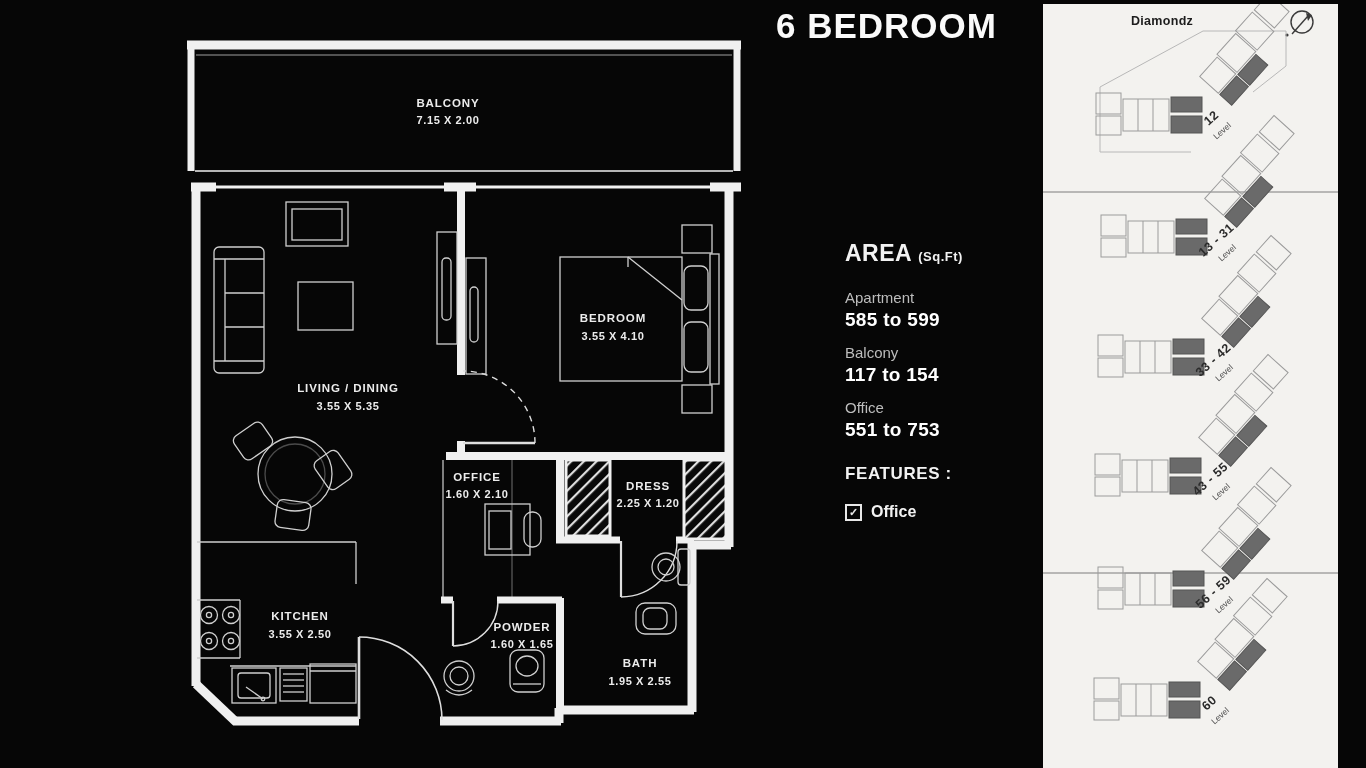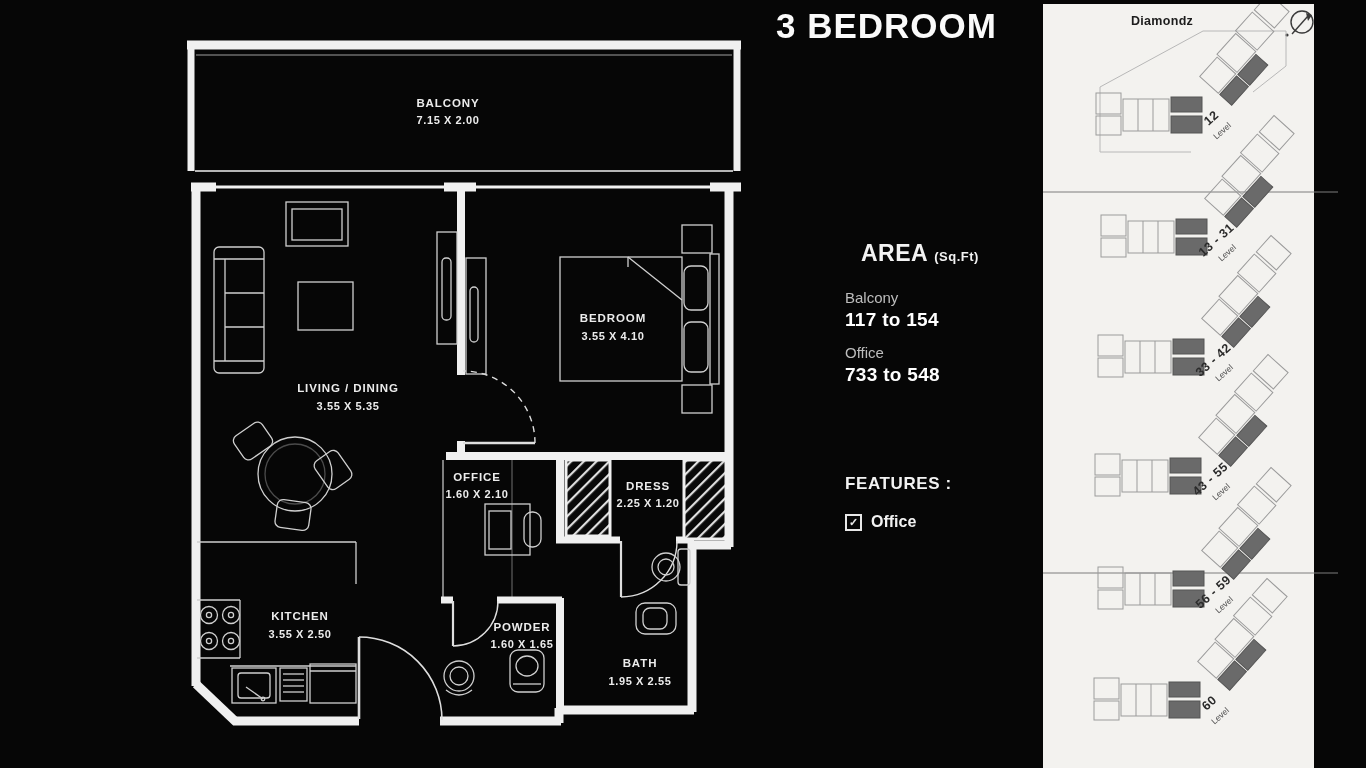--- a/index.html
+++ b/index.html
@@ -8,33 +8,33 @@
   svg{display:block;}
   
   .floorplan{position:absolute;left:0;top:0;}
   .room-name,.room-dims{font-family:"Liberation Sans",sans-serif;font-size:11.5px;font-weight:bold;
       fill:#ececec;letter-spacing:.9px;text-anchor:middle;}
   .room-dims{font-size:11px;letter-spacing:.6px;}
   
   .page-title{position:absolute;left:776px;top:6px;margin:0;font-size:35px;font-weight:bold;
       letter-spacing:1px;color:#fafafa;white-space:nowrap;}
   .area-block{position:absolute;left:845px;top:240px;color:#fff;}
-  .area-heading{font-size:23px;font-weight:bold;letter-spacing:.5px;margin-bottom:22px;color:#f2f2f2;margin-left:16px;}
+  .area-heading{font-size:23px;font-weight:bold;letter-spacing:.5px;margin-bottom:22px;color:#f2f2f2;}
   .area-heading .unit{font-size:13px;font-weight:bold;}
   .area-row{margin-bottom:13px;}
   .area-row .label{font-size:15px;color:#bdbdbd;margin-bottom:3px;}
   .area-row .value{font-size:19px;font-weight:bold;color:#ffffff;letter-spacing:.3px;}
-  .features-block{position:absolute;left:845px;top:474px;color:#f2f2f2;}
+  .features-block{position:absolute;left:845px;top:464px;color:#f2f2f2;}
   .features-heading{font-size:17px;font-weight:bold;letter-spacing:.6px;margin-bottom:19px;}
   .feature-item{display:flex;align-items:center;gap:9px;}
   .checkbox{width:13px;height:13px;border:2px solid #e8e8e8;color:#e8e8e8;font-size:11px;
       line-height:13px;text-align:center;font-weight:bold;}
   .feature-label{font-size:16px;font-weight:bold;}
   
-  .side-panel{position:absolute;left:1043px;top:4px;width:271px;height:764px;background:#f3f2ef;}
+  .side-panel{position:absolute;left:1043px;top:4px;width:295px;height:764px;background:#f3f2ef;}
   .kp-title{font-size:12.5px;font-weight:bold;fill:#1d1d1d;letter-spacing:.3px;}
   .kp-num{font-size:12.5px;font-weight:bold;fill:#2b2b2b;letter-spacing:.5px;text-anchor:middle;}
   .kp-word{font-size:8.5px;fill:#4d4d4d;text-anchor:middle;}
 </style>
 </head>
 <body>
 
 <div class="stage">
 
   <svg class="floorplan" width="1040" height="768" viewBox="0 0 1040 768">
@@ -217,34 +217,38 @@
       <text class="room-dims" x="648" y="507">2.25 X 1.20</text>
       <text class="room-name" x="300" y="620">KITCHEN</text>
       <text class="room-dims" x="300" y="638">3.55 X 2.50</text>
       <text class="room-name" x="522" y="631">POWDER</text>
       <text class="room-dims" x="522" y="648">1.60 X 1.65</text>
       <text class="room-name" x="640" y="667">BATH</text>
       <text class="room-dims" x="640" y="685">1.95 X 2.55</text>
     </g>
   </svg>
 
-  <h1 class="page-title">3 BEDROOM</h1>
+  <h1 class="page-title">6 BEDROOM</h1>
 
   <div class="area-block">
     <div class="area-heading">
       <span>AREA</span>
       <span class="unit">(Sq.Ft)</span>
     </div>
     <div class="area-row">
+      <div class="label">Apartment</div>
+      <div class="value">585 to 599</div>
+    </div>
+    <div class="area-row">
       <div class="label">Balcony</div>
       <div class="value">117 to 154</div>
     </div>
     <div class="area-row">
       <div class="label">Office</div>
-      <div class="value">733 to 548</div>
+      <div class="value">551 to 753</div>
     </div>
   </div>
 
   <div class="features-block">
     <div class="features-heading">FEATURES :</div>
     <div class="feature-item">
       <span class="checkbox">✓</span>
       <span class="feature-label">Office</span>
     </div>
   </div>

